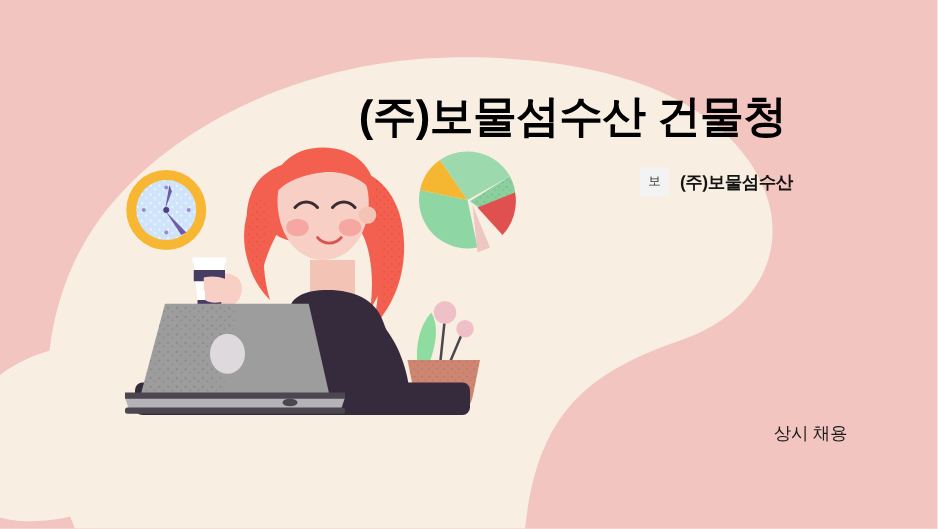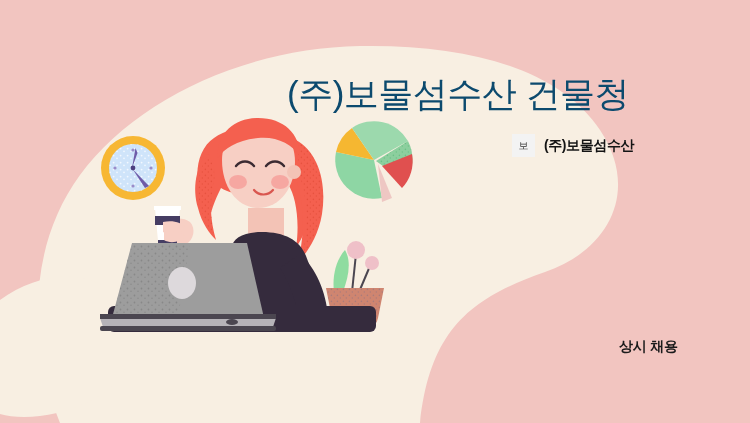--- a/index.html
+++ b/index.html
@@ -22,22 +22,22 @@
     top: 0; left: 0;
     width: 750px;
     height: 423px;
   }
   
   .title {
     position: absolute;
     left: 287px;
     top: 74px;
     font-size: 35px;
-    font-weight: normal;
-    color: #0c4a6e;
+    font-weight: bold;
+    color: #000000;
     letter-spacing: -0.5px;
     white-space: nowrap;
     line-height: 1.15;
   }
   .company-row {
     position: absolute;
     left: 512px;
     top: 134px;
     display: flex;
     align-items: center;
@@ -60,21 +60,21 @@
     font-size: 14px;
     font-weight: bold;
     color: #141414;
     letter-spacing: -0.4px;
   }
   .hiring-note {
     position: absolute;
     left: 619px;
     top: 338px;
     font-size: 14px;
-    font-weight: bold;
+    font-weight: normal;
     color: #1b1b1b;
     letter-spacing: -0.2px;
     white-space: nowrap;
   }
 </style>
 </head>
 <body>
 
 <div id="poster">
 

